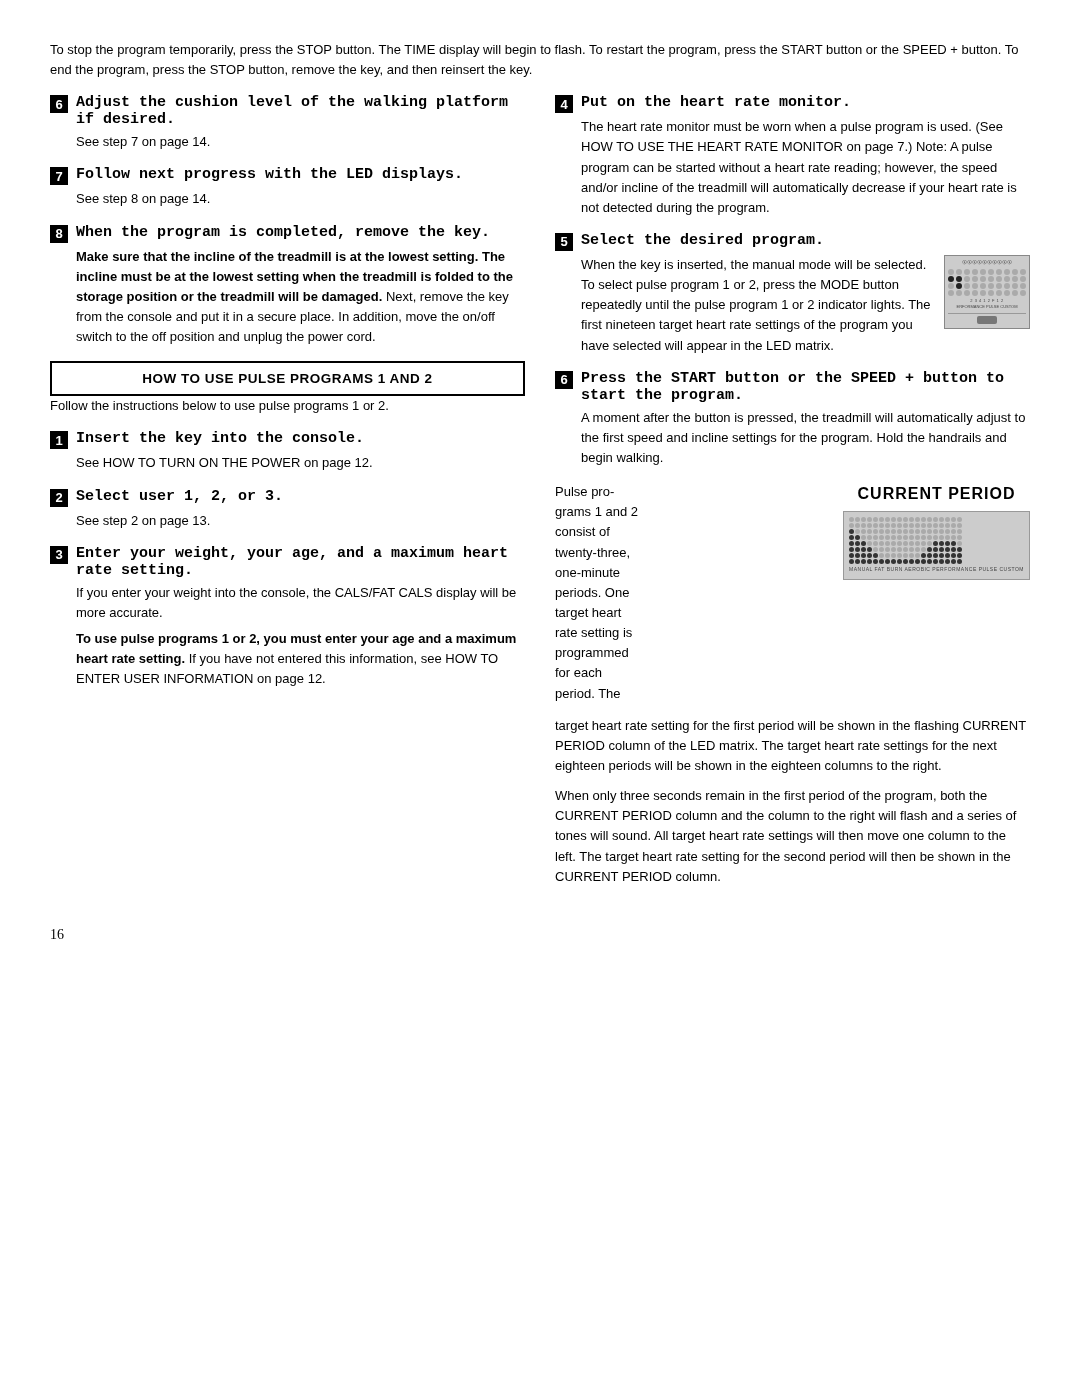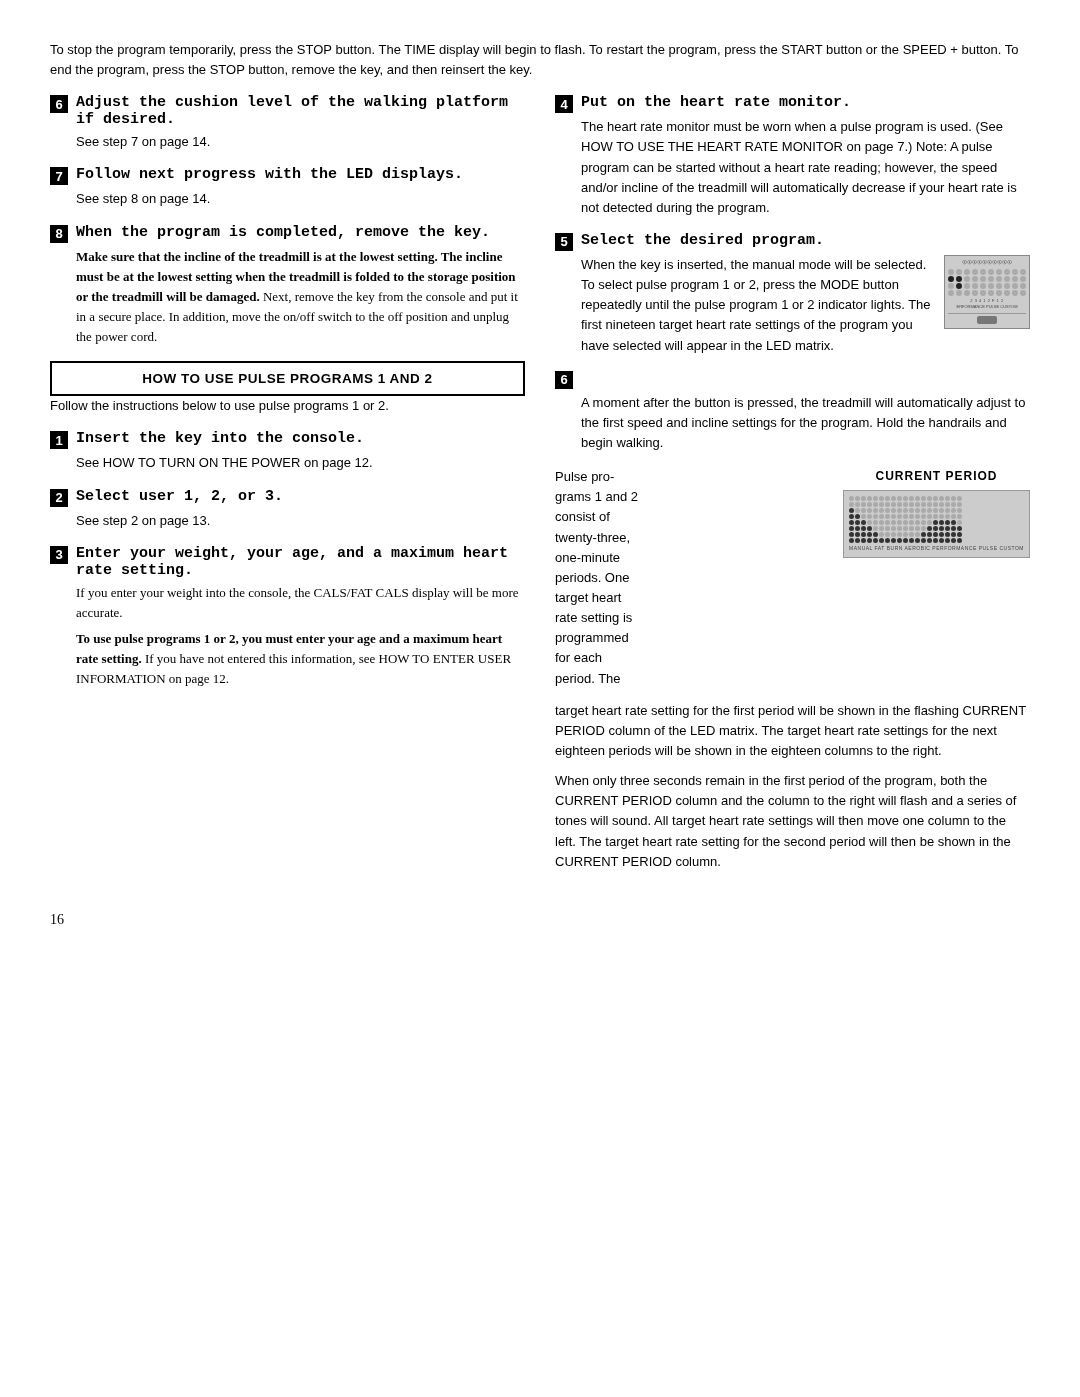--- a/index.html
+++ b/index.html
@@ -49,21 +49,20 @@
       font-size: 15px;
       font-family: Liberation Mono, monospace;
     }
     .step-body {
       margin-left: 26px;
       font-size: 13px;
       line-height: 1.55;
     }
     .step-body p {
       margin-bottom: 6px;
-      font-family: Liberation Serif, serif;
     }
     .intro-text {
       margin-bottom: 14px;
       font-size: 13px;
       line-height: 1.55;
     }
     .section-header {
       border: 2px solid #000;
       padding: 8px 10px;
       margin-top: 10px;
@@ -96,21 +95,21 @@
     }
     .big-led {
       width: 5px;
       height: 5px;
       border-radius: 50%;
       background: #aaa;
     }
     .big-led.on { background: #333; }
     .current-period-label {
       font-weight: bold;
-      font-size: 12px;
+      font-size: 16px;
       text-align: center;
       margin-bottom: 3px;
       letter-spacing: 1px;
     }
     .small-led-wrap {
       border: 1px solid #888;
       background: #ccc;
       padding: 3px;
       display: inline-block;
     }
@@ -281,20 +280,21 @@
               </div>
             </div>
           </div>
         </div>
       </div>
     </div>
 
     <div class="step-block">
       <div class="step-header">
         <div class="step-num">6</div>
+        <div class="step-title">Press the START button or the SPEED + button to start the program.</div>
       </div>
       <div class="step-body">A moment after the button is pressed, the treadmill will automatically adjust to the first speed and incline settings for the program. Hold the handrails and begin walking.</div>
     </div>
 
     <div style="display:flex; gap:10px; align-items:flex-start; margin-bottom:12px; font-size:13px; line-height:1.55;">
       <div style="flex:1;">
         <p style="white-space:pre-line;">Pulse pro-
 grams 1 and 2
 consist of
 twenty-three,

